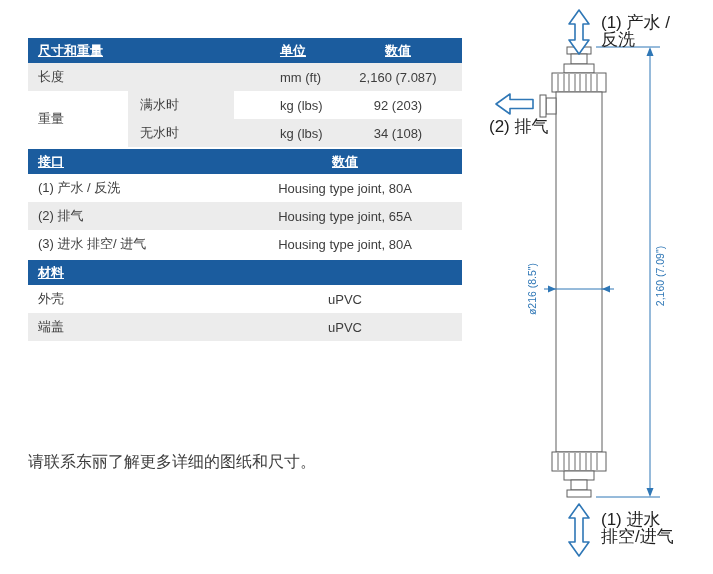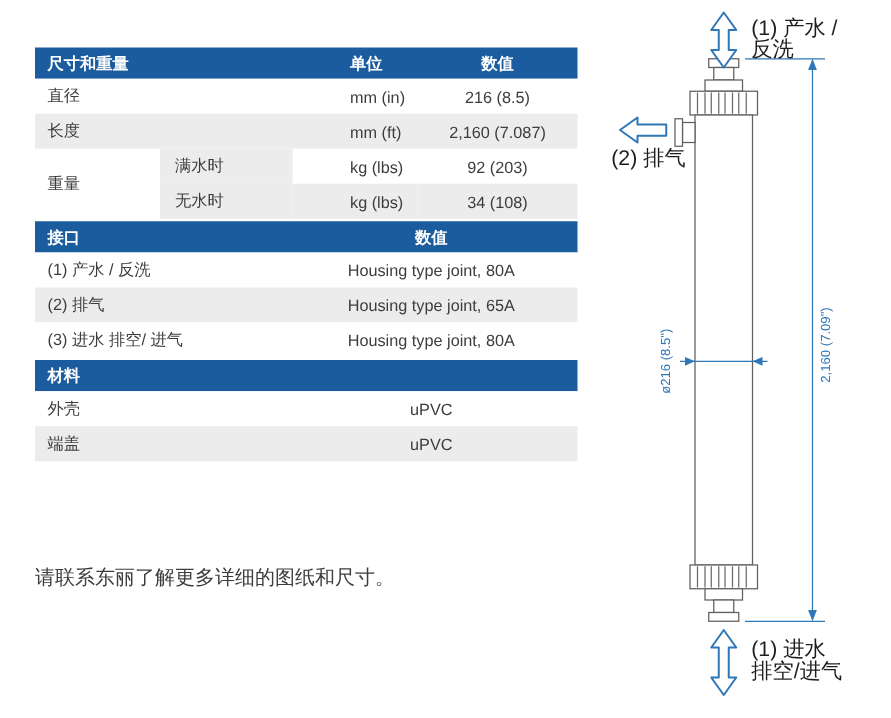--- a/index.html
+++ b/index.html
@@ -9,21 +9,21 @@
     font-family:"Liberation Sans","DejaVu Sans",sans-serif;
     color:#3d3d3d;
   }
   .page { position:relative; width:713px; height:574px; background:#fff; overflow:hidden; }
 
   
   .spec-table { position:absolute; left:28px; top:38px; width:434px; font-size:13px; }
   .section { margin-bottom:2px; }
   .thead {
     background:var(--header-blue,#1b5c9e); color:#fff; font-weight:bold;
-    display:grid; align-items:center; height:25px;
+    display:grid; align-items:center; height:25px;text-decoration:underline;
   }
   .row { display:grid; align-items:center; height:28px; background:#fff; }
   .row.alt { background:var(--row-alt,#ececec); }
   .t1 { grid-template-columns:100px 106px 100px 128px; }
   .t2 { grid-template-columns:200px 234px; }
   .span2 { grid-column:1 / 3; }
   .cell-label { padding-left:10px; }
   .cell-unit { padding-left:46px; }
   .cell-value { text-align:center; justify-content:center; }
 
@@ -58,25 +58,20 @@
 
 <div class="page">
 
   <div class="spec-table">
 
     <div class="section">
       <div class="thead t1">
         <span class="cell-label span2">尺寸和重量</span>
         <span class="cell-unit">单位</span>
         <span class="cell-value">数值</span>
-      </div>
-      <div class="row t1">
-        <span class="cell-label span2">直径</span>
-        <span class="cell-unit">mm (in)</span>
-        <span class="cell-value">216 (8.5)</span>
       </div>
       <div class="row t1 alt">
         <span class="cell-label span2">长度</span>
         <span class="cell-unit">mm (ft)</span>
         <span class="cell-value">2,160 (7.087)</span>
       </div>
       <div class="weight-grid">
         <span class="cell-label weight-span">重量</span>
         <span class="cell-sub shade">满水时</span>
         <span class="cell-unit">kg (lbs)</span>

